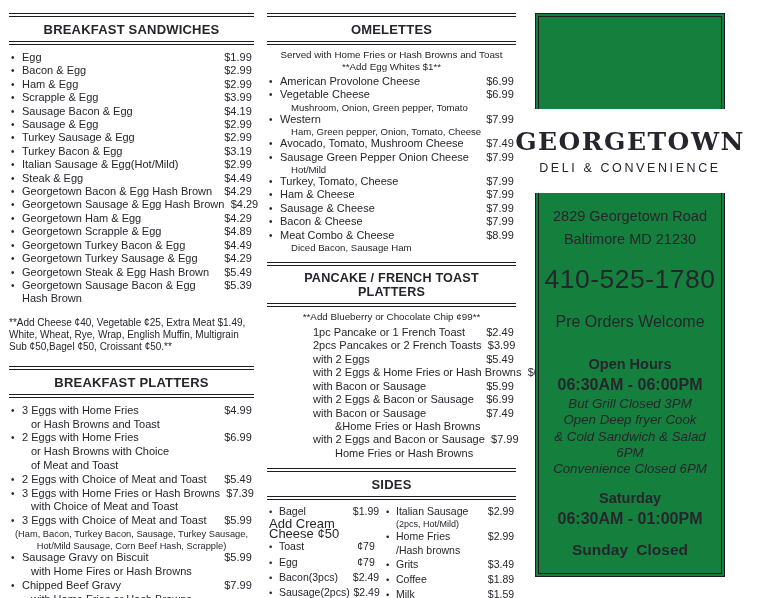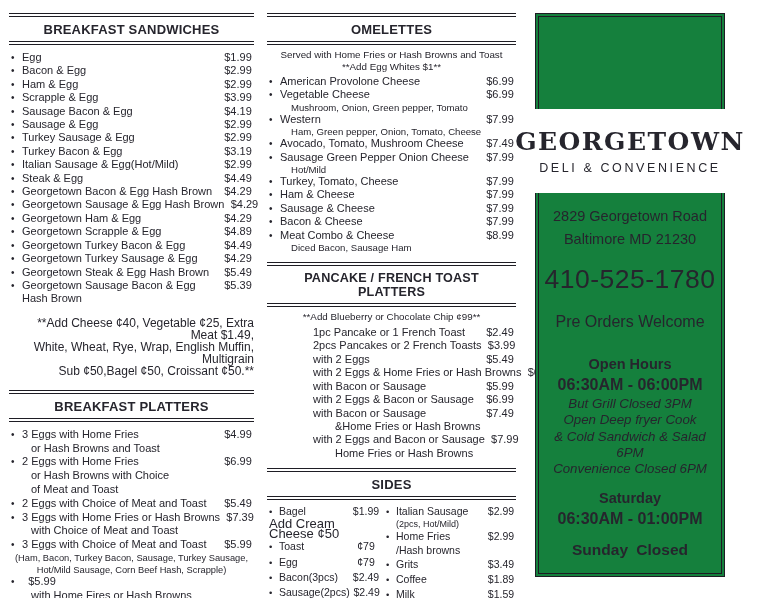--- a/index.html
+++ b/index.html
@@ -41,21 +41,21 @@
   .cont>div{margin-left:13px;}
   .desc>div{font-size:9.6px;line-height:11px;}
 
   .sandwiches .cont>div{margin-left:13px;}
 
   .platters ul.items li{line-height:13.8px;}
   .platters .cont>div{margin-left:22px;}
   .platters .desc>div{margin-left:0;text-align:center;font-size:9.3px;line-height:10.8px;margin-top:1px;}
 
   .note-block{
-    margin-top:11px;text-align:right;font-size:12px;line-height:12px;
+    margin-top:11px;text-align:left;font-size:10px;line-height:12px;
   }
 
   .omelettes .desc>div{margin-left:24px;}
   .pancakes .cont>div{margin-left:22px;}
 
   
   .sides-cols{display:flex;margin-top:5px;}
   .s-left{width:114px;flex:0 0 114px;}
   .s-right{flex:1 1 auto;margin-left:3px;}
   .sides ul.items{margin-top:0;}
@@ -351,20 +351,21 @@
             <div class="cont"></div>
             <div class="desc">
               <div>(Ham, Bacon, Turkey Bacon, Sausage, Turkey Sausage,</div>
               <div>Hot/Mild Sausage, Corn Beef Hash, Scrapple)</div>
             </div>
           </li>
 
           <li>
             <div class="line1">
               <span class="bullet">•</span>
+              <span class="nm">Sausage Gravy on Biscuit</span>
               <span class="pr">$5.99</span>
             </div>
             <div class="cont">
               <div>with Home Fires or Hash Browns</div>
             </div>
             <div class="desc"></div>
           </li>
 
           <li>
             <div class="line1">

